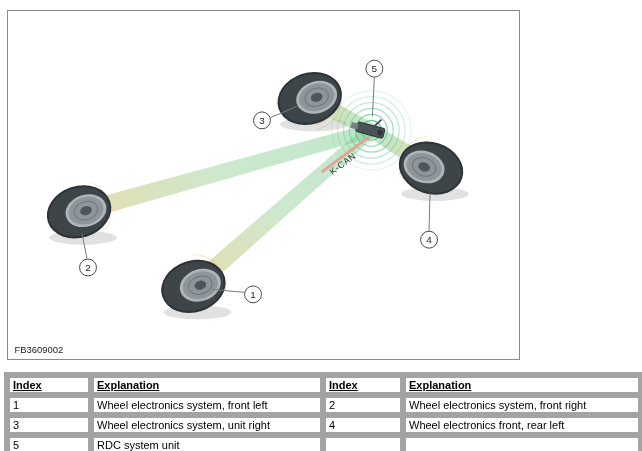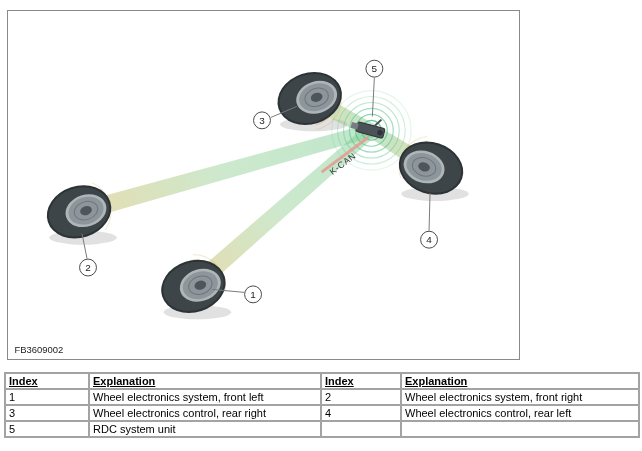--- a/index.html
+++ b/index.html
@@ -22,21 +22,21 @@
   table.legend {
     position: absolute;
     left: 4px; top: 372px;
     width: 634px;
     border-collapse: collapse;
     table-layout: fixed;
     font-size: 11px;
     color: #000;
   }
   table.legend th, table.legend td {
-    border: 2px solid #a3a3a3;
+    border: 6px solid #a3a3a3;
     padding: 1px 3px;
     height: 16px;
     text-align: left;
     white-space: nowrap;
     overflow: hidden;
   }
   table.legend th {
     font-weight: bold;
     text-decoration: underline;
   }
@@ -174,23 +174,23 @@
   </thead>
   <tbody>
     <tr>
       <td>1</td>
       <td>Wheel electronics system, front left</td>
       <td>2</td>
       <td>Wheel electronics system, front right</td>
     </tr>
     <tr>
       <td>3</td>
-      <td>Wheel electronics control, rear right</td>
+      <td>Wheel electronics system, unit right</td>
       <td>4</td>
-      <td>Wheel electronics control, rear left</td>
+      <td>Wheel electronics front, rear left</td>
     </tr>
     <tr>
       <td>5</td>
       <td>RDC system unit</td>
       <td></td>
       <td></td>
     </tr>
   </tbody>
 </table>
 

